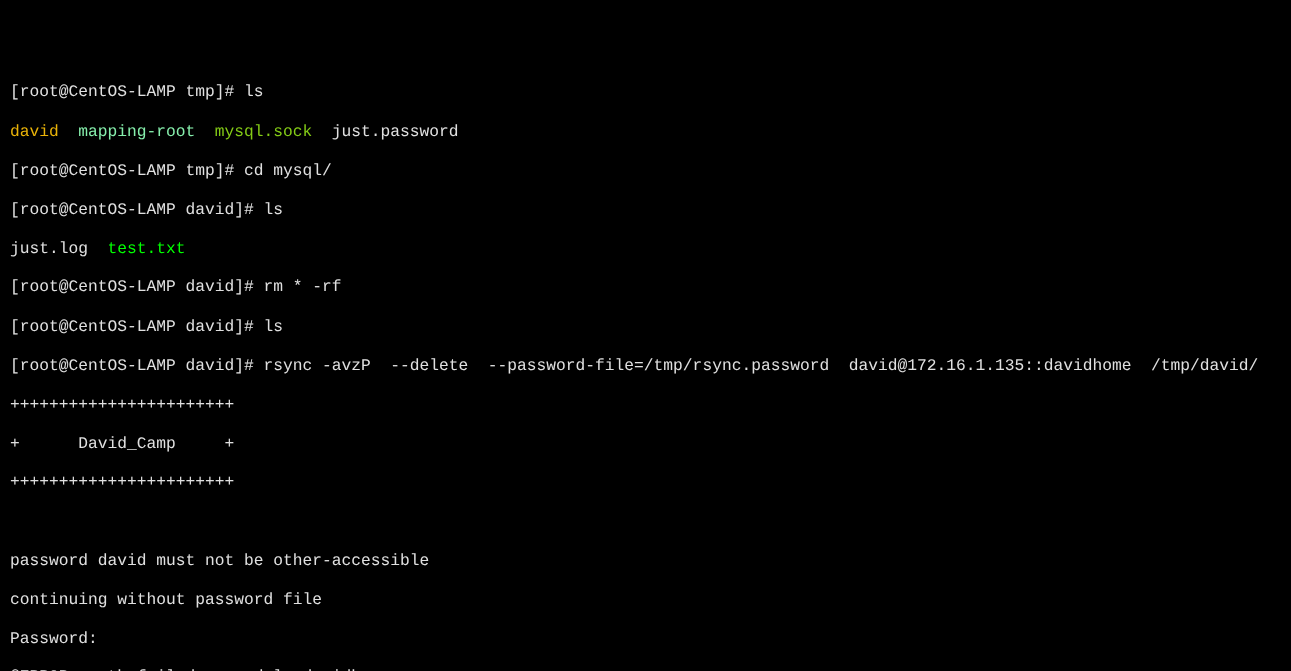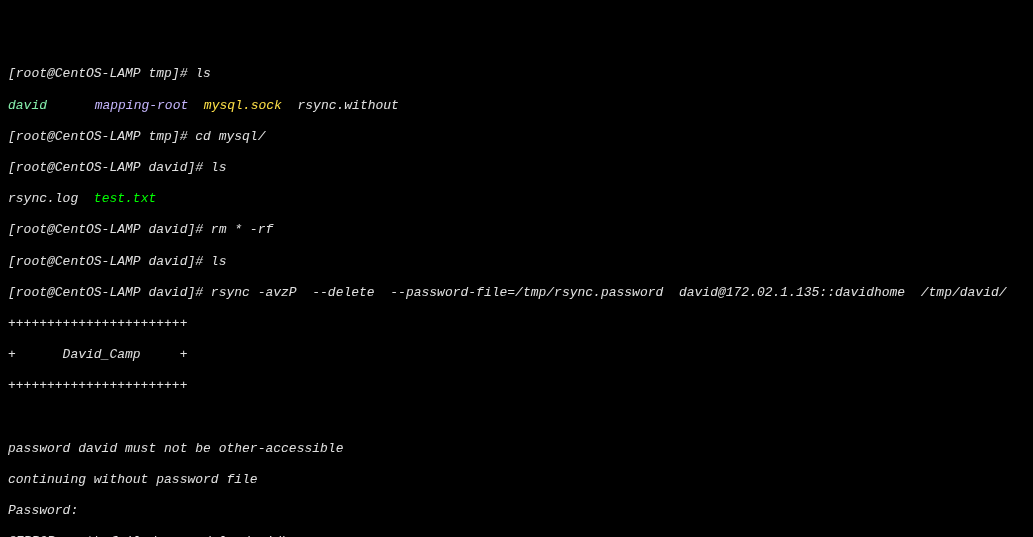--- a/index.html
+++ b/index.html
@@ -8,39 +8,39 @@
     background: #000;
     color: #e0e0e0;
     font-family: "Consolas", "Courier New", monospace;
     font-size: 13px;
     line-height: 1.2;
     width: 1033px;
     height: 537px;
     box-sizing: border-box;
     white-space: pre;
   }
-  .line { display: block; font-style: italic; }
-  .blue { color: #86efac; }
-  .cyan { color: #c4b5fd; margin-left: 32px; }
-  .magenta { color: #fde047; }
+  .line { display: block; }
+  .blue { color: #eab308; }
+  .cyan { color: #86efac; }
+  .magenta { color: #84cc16; }
   .green { color: #00ff00; }
 </style>
 </head>
 <body>
 
 
 
 <span class="line"><span>[root@CentOS-LAMP tmp]# </span><span>ls</span></span>
-<span class="line"><span class="blue">david</span>  <span class="cyan">mapping-root</span>  <span class="magenta">mysql.sock</span>  <span>rsync.without</span></span>
+<span class="line"><span class="blue">david</span>  <span class="cyan">mapping-root</span>  <span class="magenta">mysql.sock</span>  <span>just.password</span></span>
 <span class="line"><span>[root@CentOS-LAMP tmp]# </span><span>cd mysql/</span></span>
 <span class="line"><span>[root@CentOS-LAMP david]# </span><span>ls</span></span>
-<span class="line"><span>rsync.log</span>  <span class="green">test.txt</span></span>
+<span class="line"><span>just.log</span>  <span class="green">test.txt</span></span>
 <span class="line"><span>[root@CentOS-LAMP david]# </span><span>rm * -rf</span></span>
 <span class="line"><span>[root@CentOS-LAMP david]# </span><span>ls</span></span>
-<span class="line"><span>[root@CentOS-LAMP david]# </span><span>rsync -avzP  --delete  --password-file=/tmp/rsync.password  david@172.02.1.135::davidhome  /tmp/david/</span></span>
+<span class="line"><span>[root@CentOS-LAMP david]# </span><span>rsync -avzP  --delete  --password-file=/tmp/rsync.password  david@172.16.1.135::davidhome  /tmp/david/</span></span>
 <span class="line">+++++++++++++++++++++++</span>
 <span class="line">+      David_Camp     +</span>
 <span class="line">+++++++++++++++++++++++</span>
 <span class="line"> </span>
 <span class="line">password david must not be other-accessible</span>
 <span class="line">continuing without password file</span>
 <span class="line">Password:</span>
 <span class="line">@ERROR: auth failed on module davidhome</span>
 
 

